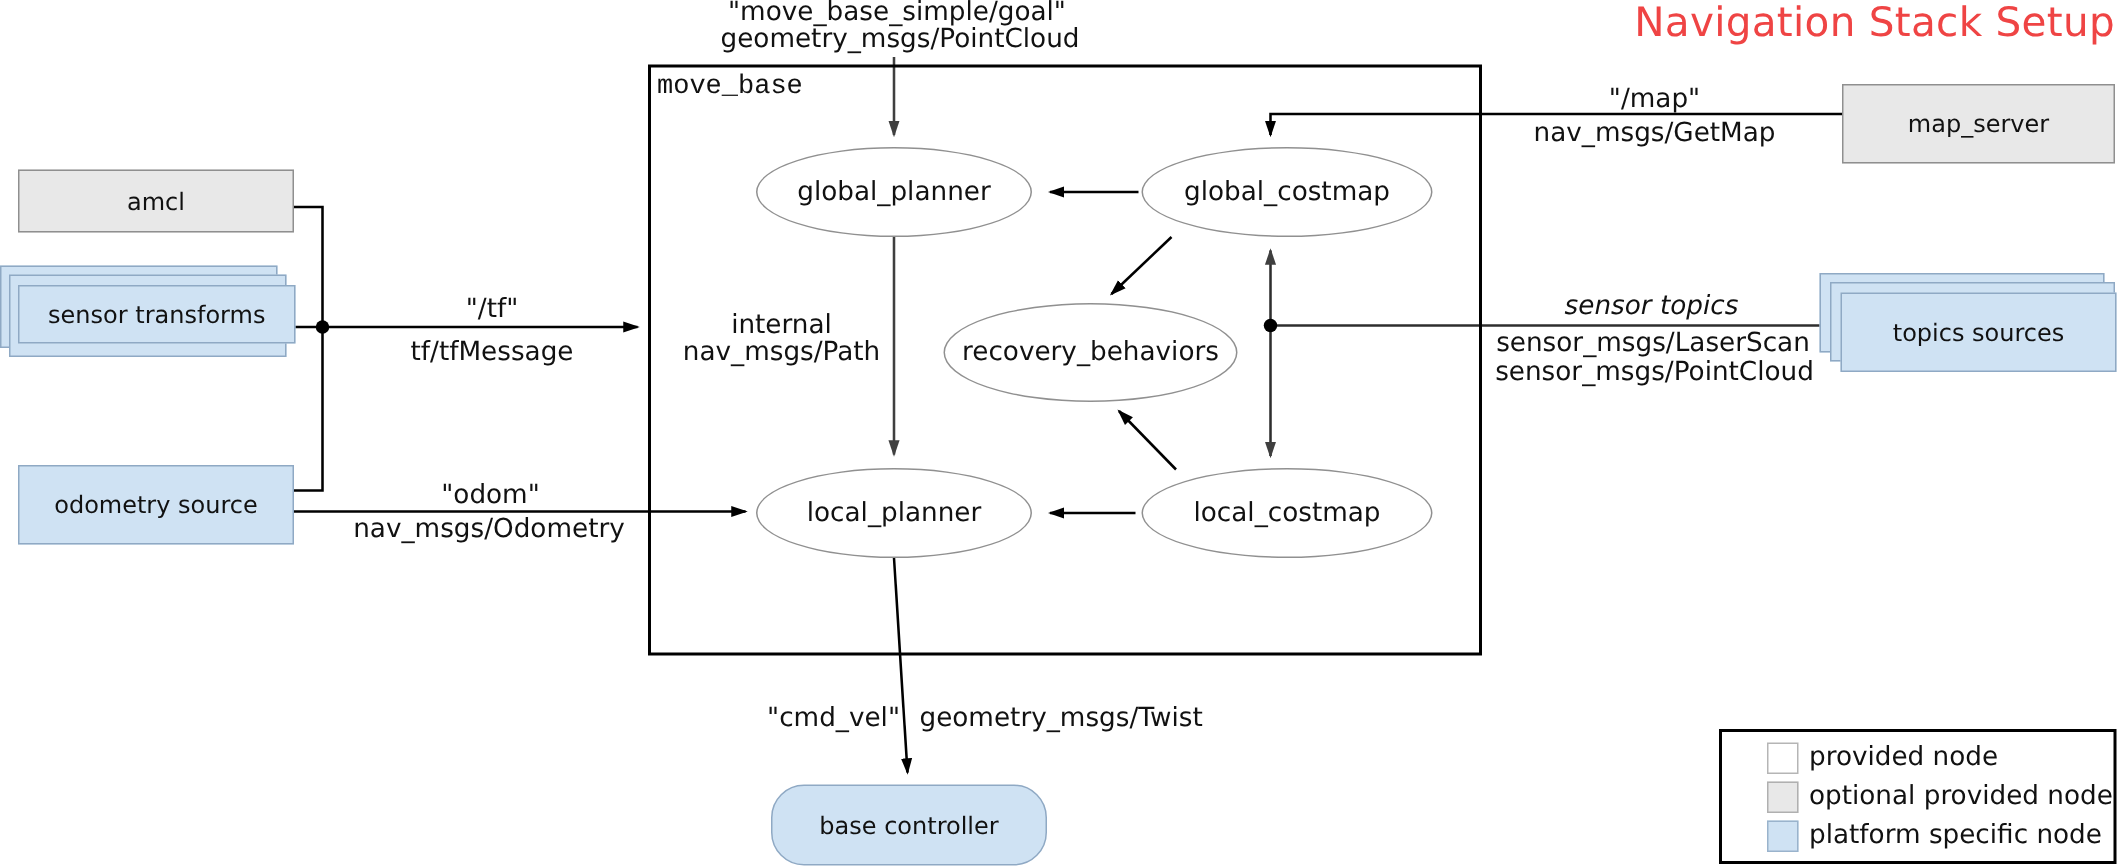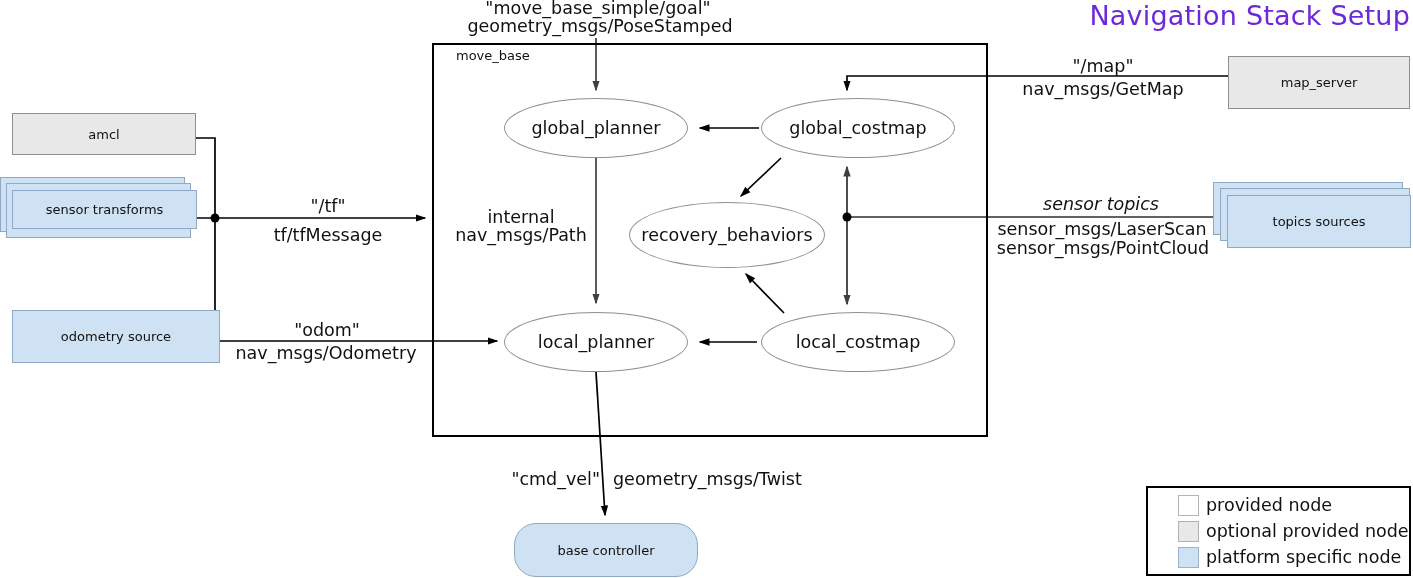--- a/index.html
+++ b/index.html
@@ -3,35 +3,35 @@
 <meta charset="utf-8">
 <style>
   html,body{margin:0;padding:0;background:#fff;}
   #canvas{
     position:relative;width:1413px;height:578px;background:#ffffff;
     font-family:"DejaVu Sans","Liberation Sans",sans-serif;color:#111;overflow:hidden;
   }
   #wires{position:absolute;left:0;top:0;width:1413px;height:578px;}
   .node{
     position:absolute;display:flex;align-items:center;justify-content:center;
-    font-size:13px;white-space:nowrap;box-sizing:border-box;text-align:center;
+    font-size:16px;white-space:nowrap;box-sizing:border-box;text-align:center;
   }
   .blue{background:#cfe2f3;border:1px solid #8fa9c4;}
   .gray{background:#e8e8e8;border:1px solid #8f8f8f;}
   .stack-back{position:absolute;background:#cfe2f3;border:1px solid #8fa9c4;box-sizing:border-box;}
   .ellipse{
     position:absolute;border-radius:50%;background:#ffffff;border:1px solid #909090;
     display:flex;align-items:center;justify-content:center;font-size:17.5px;white-space:nowrap;
     box-sizing:border-box;
   }
   .container-box{
     position:absolute;left:432px;top:43px;width:556px;height:394px;
     border:2px solid #000;box-sizing:border-box;background:transparent;
   }
-  .container-label{position:absolute;left:22px;top:3px;font-size:13px;}
+  .container-label{position:absolute;left:4px;top:3px;font-size:18px;font-family:Liberation Mono, monospace;}
   .elabel{position:absolute;font-size:17.5px;line-height:18px;white-space:nowrap;}
   .center{transform:translateX(-50%);text-align:center;}
   .italic{font-style:italic;}
   #title{
     position:absolute;top:0px;right:3px;font-size:27px;letter-spacing:0.2px;
     white-space:nowrap;
   }
   #legend{
     position:absolute;left:1146px;top:486px;width:265px;height:90px;
     border:2px solid #000;box-sizing:border-box;background:#fff;
@@ -94,21 +94,21 @@
       <line x1="847" y1="217" x2="847" y2="167" stroke="#2e2e2e" stroke-width="1.7" marker-end="url(#mg)"></line>
       <line x1="847" y1="217" x2="847" y2="304" stroke="#2e2e2e" stroke-width="1.7" marker-end="url(#mg)"></line>
       <line x1="847" y1="217" x2="1214" y2="217" stroke="#2e2e2e" stroke-width="1.7"></line>
       <circle cx="847" cy="217" r="4.5" fill="#000"></circle>
     </g>
     <g>
       <line x1="596" y1="372" x2="605" y2="515" stroke="#000" stroke-width="1.7" marker-end="url(#mb)"></line>
     </g>
   </svg>
 
-  <div id="title" style="color: #6d28d9;">Navigation Stack Setup</div>
+  <div id="title" style="color: #ef4444;">Navigation Stack Setup</div>
 
   <div class="container-box">
     <div class="container-label">move_base</div>
   </div>
 
   <div class="ellipse" style="left:504px;top:98px;width:184px;height:60px;">
     <span>global_planner</span>
   </div>
   <div class="ellipse" style="left:761px;top:98px;width:194px;height:60px;">
     <span>global_costmap</span>
@@ -126,40 +126,40 @@
   <div class="node gray" style="left:12px;top:113px;width:184px;height:42px;">
     <span>amcl</span>
   </div>
 
   <div class="stack-back" style="left:0px;top:177px;width:185px;height:55px;"></div>
   <div class="stack-back" style="left:6px;top:183px;width:185px;height:55px;"></div>
   <div class="node blue" style="left:12px;top:190px;width:185px;height:39px;">
     <span>sensor transforms</span>
   </div>
 
-  <div class="node blue" style="left:12px;top:310px;width:208px;height:53px;">
+  <div class="node blue" style="left:12px;top:310px;width:184px;height:53px;">
     <span>odometry source</span>
   </div>
 
   <div class="node gray" style="left:1228px;top:56px;width:182px;height:53px;">
     <span>map_server</span>
   </div>
 
   <div class="stack-back" style="left:1213px;top:182px;width:190px;height:53px;"></div>
   <div class="stack-back" style="left:1220px;top:188px;width:190px;height:53px;"></div>
   <div class="node blue" style="left:1227px;top:195px;width:184px;height:53px;">
     <span>topics sources</span>
   </div>
 
   <div class="node blue" style="left:514px;top:523px;width:184px;height:54px;border-radius:22px;">
     <span>base controller</span>
   </div>
 
   <div class="elabel center" style="left:598px;top:-1px;">"move_base_simple/goal"</div>
-  <div class="elabel center" style="left:600px;top:17px;">geometry_msgs/PoseStamped</div>
+  <div class="elabel center" style="left:600px;top:17px;">geometry_msgs/PointCloud</div>
 
   <div class="elabel center" style="left:1103px;top:57px;">"/map"</div>
   <div class="elabel center" style="left:1103px;top:80px;">nav_msgs/GetMap</div>
 
   <div class="elabel center" style="left:328px;top:197px;">"/tf"</div>
   <div class="elabel center" style="left:328px;top:226px;">tf/tfMessage</div>
 
   <div class="elabel center" style="left:327px;top:321px;">"odom"</div>
   <div class="elabel center" style="left:326px;top:344px;">nav_msgs/Odometry</div>
 

